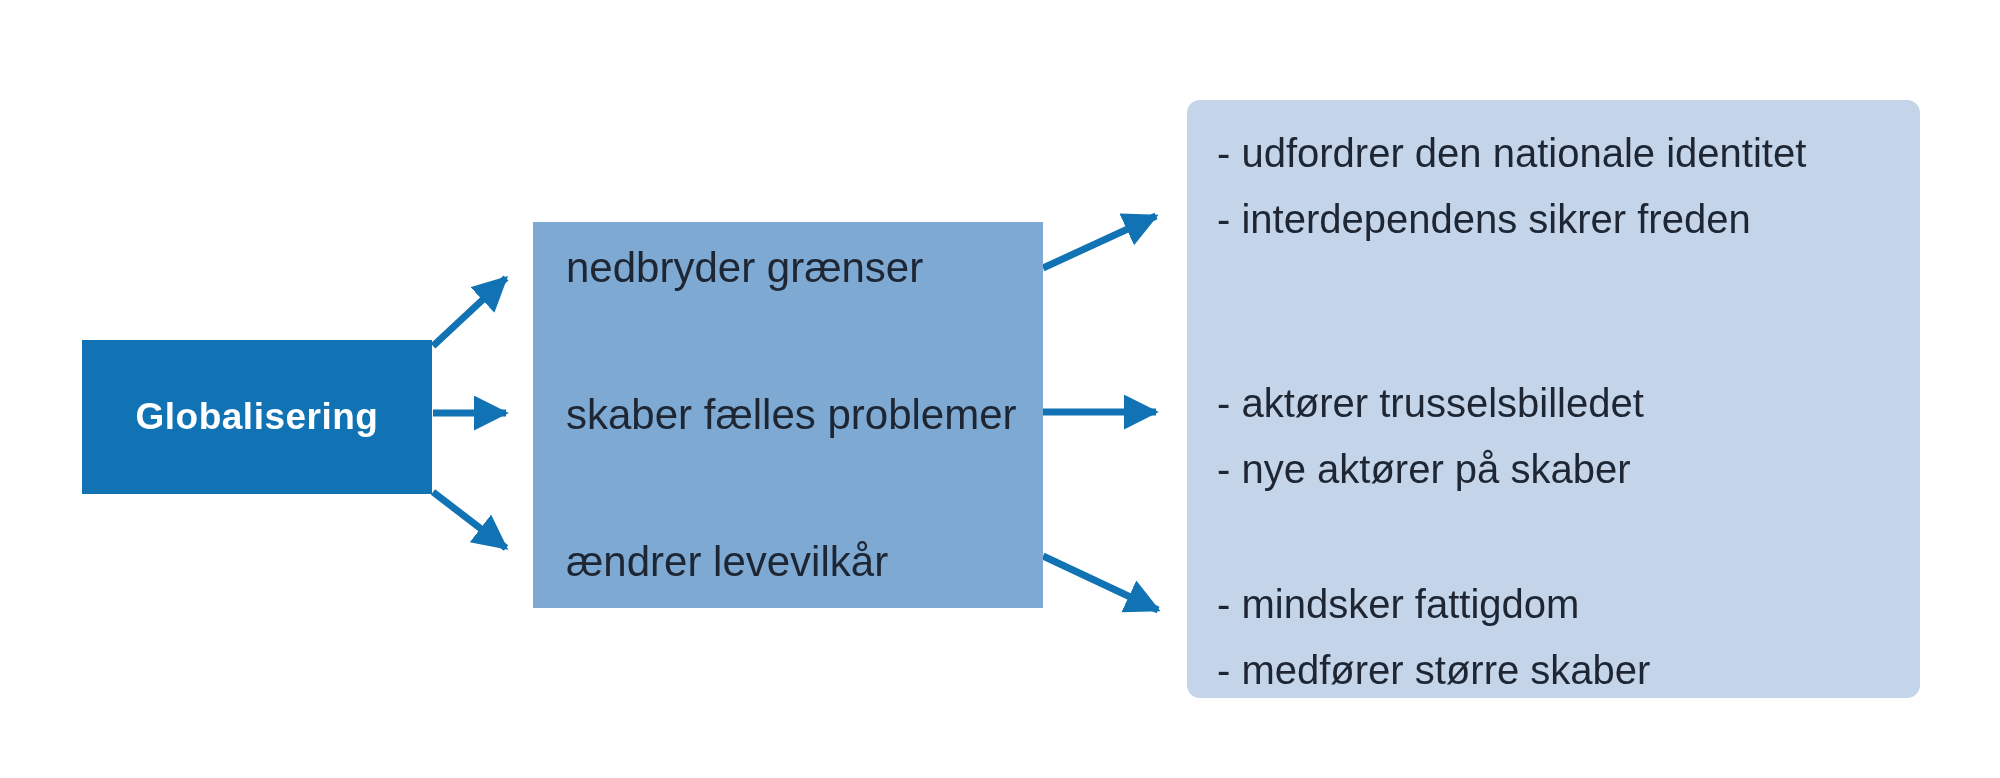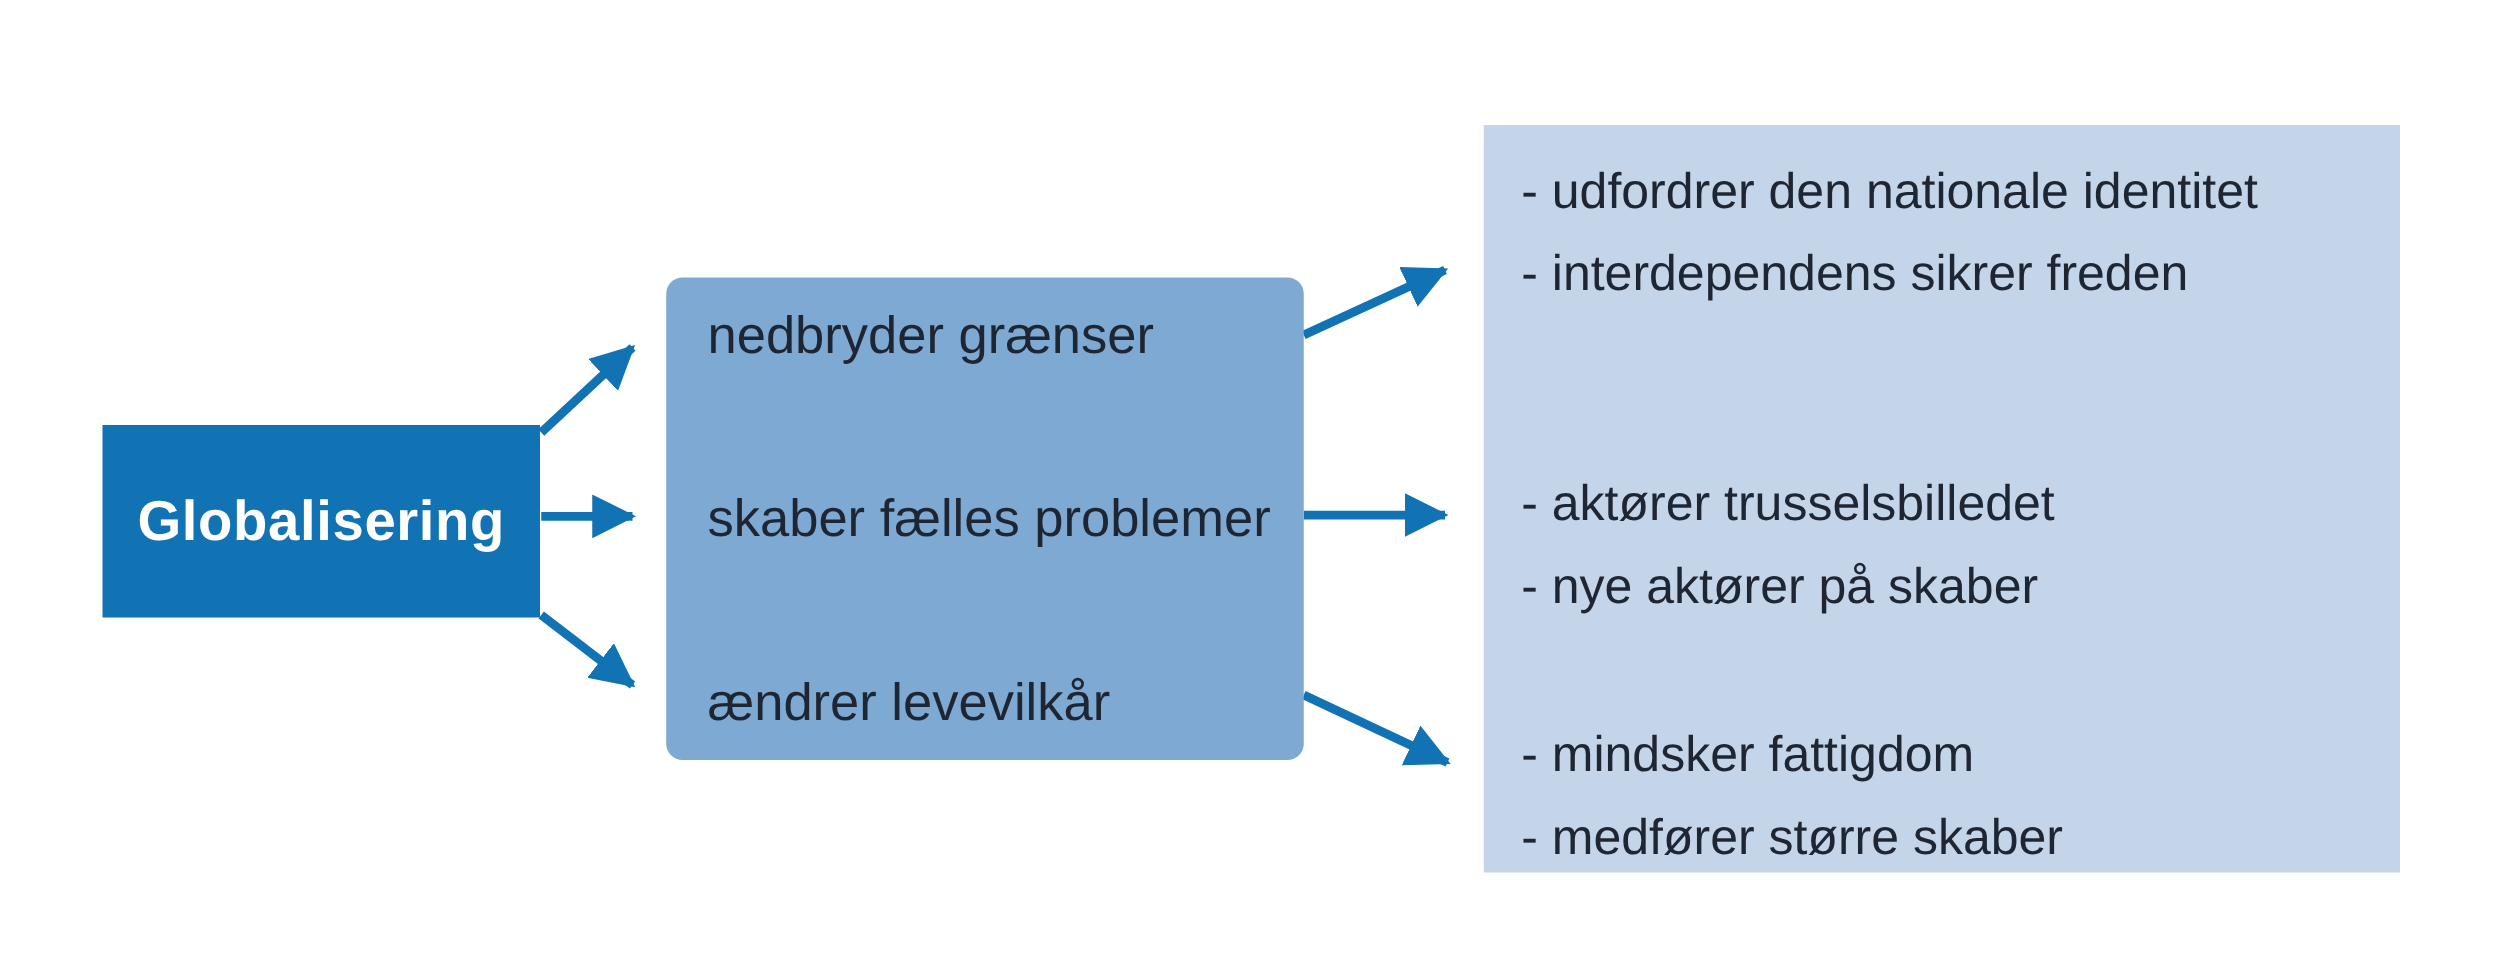--- a/index.html
+++ b/index.html
@@ -25,48 +25,48 @@
     position: absolute;
     left: 82px; top: 340px;
     width: 350px; height: 154px;
     background: #1173b3;
     display: flex;
     align-items: center;
     justify-content: center;
   }
   .root-node .root-label {
     color: #ffffff;
-    font-size: 45px;
+    font-size: 37px;
     font-weight: bold;
     letter-spacing: 0.5px;
   }
   .causes-box {
     position: absolute;
     left: 533px; top: 222px;
     width: 510px; height: 386px;
     background: #7da9d3;
     display: flex;
     flex-direction: column;
     justify-content: space-between;
     box-sizing: border-box;
     padding: 24px 10px 24px 33px;
-    border-radius: 13px;
   }
   .cause-item {
     color: #1e2633;
     font-size: 42px;
     line-height: 44px;
     white-space: nowrap;
   }
   .effects-box {
     position: absolute;
     left: 1187px; top: 100px;
     width: 733px; height: 598px;
     background: #c4d4e9;
     box-sizing: border-box;
+    border-radius: 13px;
   }
   .effects-group {
     position: absolute;
     left: 30px;
     right: 10px;
   }
   .effects-group.g1 { top: 20px; }
   .effects-group.g2 { top: 270px; }
   .effects-group.g3 { top: 471px; }
   .effect-item {

